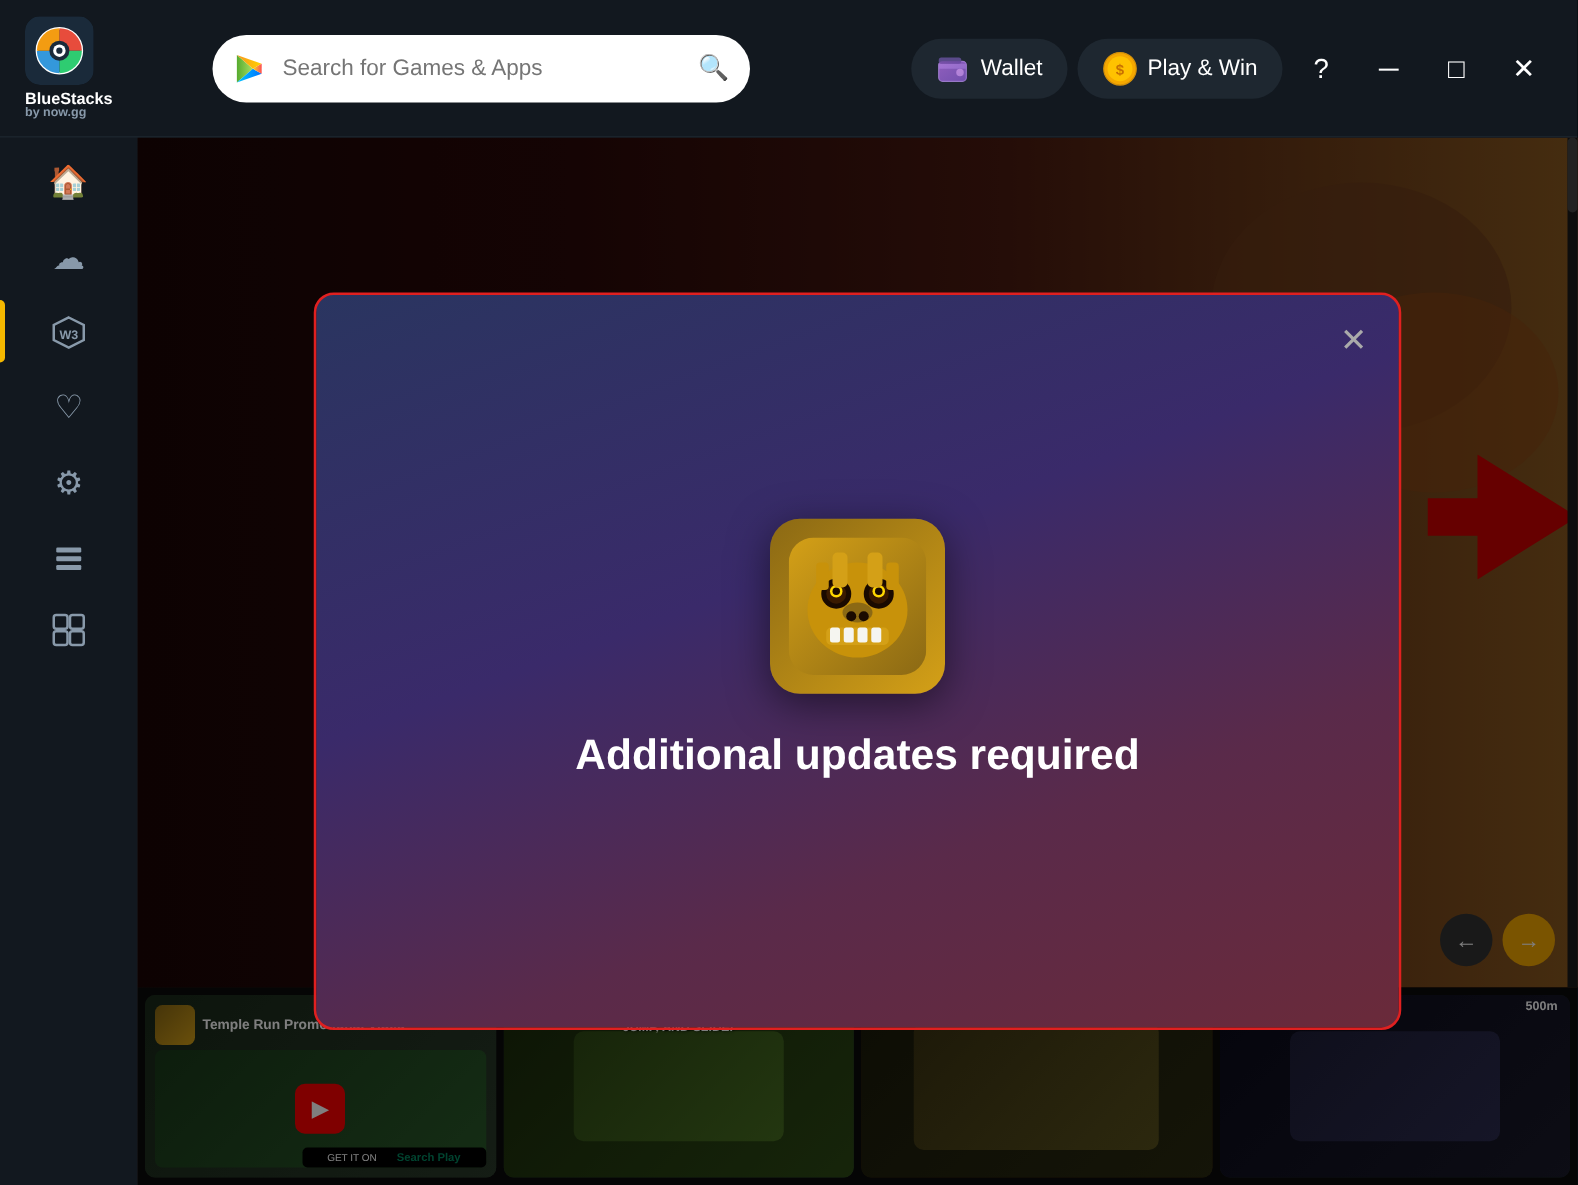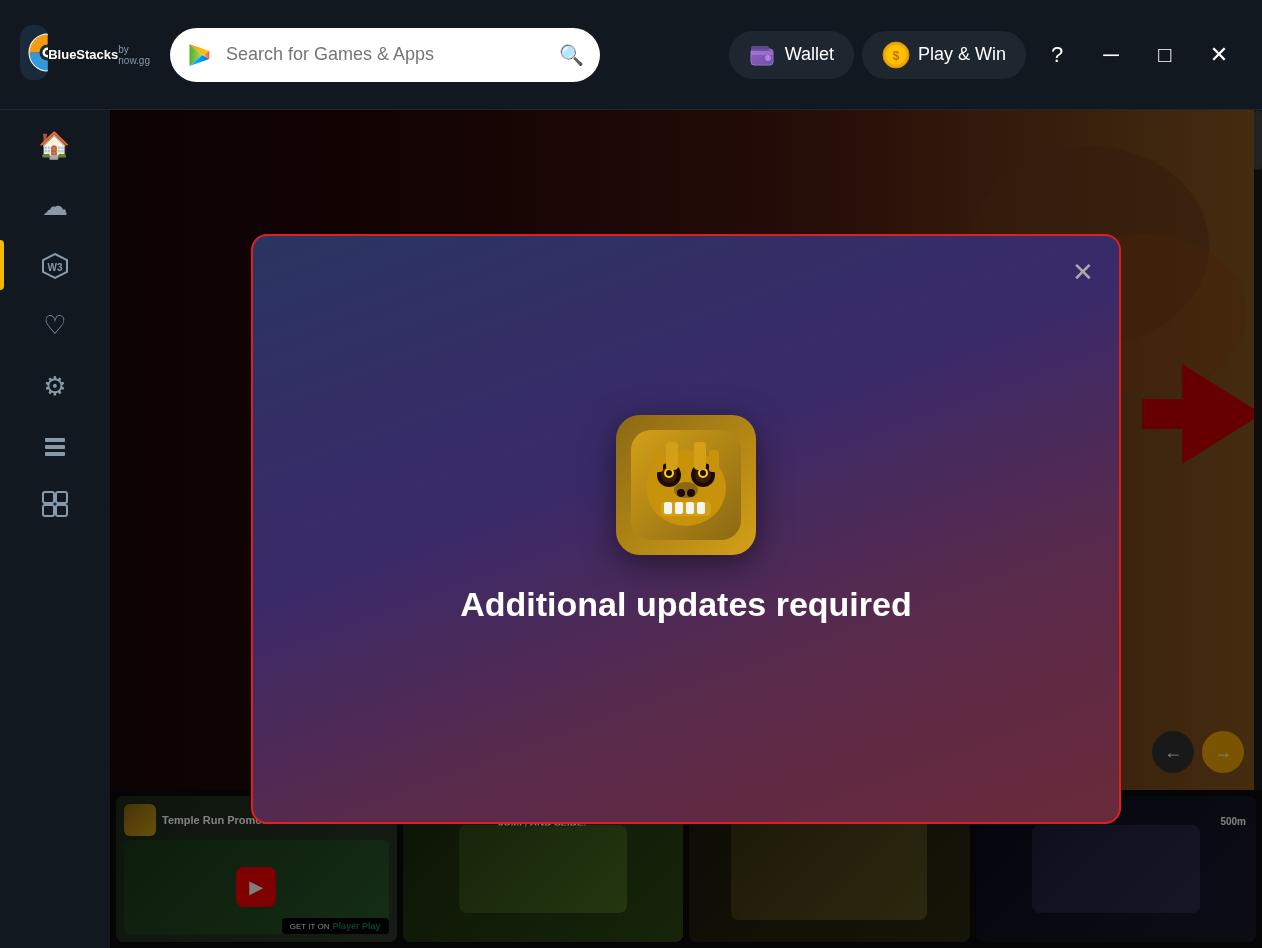--- a/index.html
+++ b/index.html
@@ -20,21 +20,22 @@
       background: #12181f;
       display: flex;
       align-items: center;
       padding: 0 20px;
       z-index: 10;
       border-bottom: 1px solid #1e2730;
     }
 
     .logo-area {
       display: flex;
-      align-items: center;
+      flex-direction: column;
+      align-items: flex-start;
       width: 130px;
       flex-shrink: 0;
     }
 
     .logo-icon {
       width: 55px;
       height: 55px;
       border-radius: 12px;
       overflow: hidden;
       margin-bottom: 4px;
@@ -43,20 +44,21 @@
     .logo-text {
       font-size: 13px;
       font-weight: 700;
       color: #fff;
       line-height: 1;
     }
 
     .logo-sub {
       font-size: 10px;
       color: #8899aa;
+      font-weight: bold;
     }
 
     .search-bar {
       flex: 1;
       max-width: 430px;
       margin: 0 20px;
       background: #fff;
       border-radius: 30px;
       display: flex;
       align-items: center;
@@ -568,23 +570,23 @@
           <div style="width:32px; height:32px; border-radius:6px; background:linear-gradient(135deg,#8B6914,#d4a017); flex-shrink:0;"></div>
           <span style="color:#fff; font-size:11px; font-weight:600;">Temple Run Promotional Video</span>
         </div>
 
         <div style="flex:1; background:linear-gradient(135deg,#1a3a1a,#2a5a2a); border-radius:6px; display:flex; align-items:center; justify-content:center; position:relative;">
           <div style="width:40px; height:40px; background:red; border-radius:8px; display:flex; align-items:center; justify-content:center;">
             <span style="color:#fff; font-size:18px;">▶</span>
           </div>
         </div>
 
-        <div style="position:absolute; bottom:8px; right:8px; background:#000; border-radius:4px; padding:3px 8px; display:flex; align-items:center; gap:3px;">
+        <div style="position:absolute; bottom:8px; right:8px; background:#000; border-radius:4px; padding:3px 20px; display:flex; align-items:center; gap:16px;">
           <span style="color:#fff; font-size:8px;">GET IT ON</span>
-          <span style="color:#01875f; font-size:9px; font-weight:bold;">Player Play</span>
+          <span style="color:#01875f; font-size:9px; font-weight:bold;">Search Play</span>
         </div>
       </div>
     </div>
 
     <div class="thumb thumb-gameplay">
       <div style="background:linear-gradient(135deg,#1a2a0a,#2d4a15); width:100%; height:100%; display:flex; align-items:center; justify-content:center; position:relative;">
         <div style="position:absolute; top:10px; left:50%; transform:translateX(-50%); text-align:center;">
           <div style="color:#fff; font-size:10px; font-weight:bold; text-shadow:1px 1px 2px #000; font-style:italic;">SWIPE TO TURN,</div>
           <div style="color:#fff; font-size:10px; font-weight:bold; text-shadow:1px 1px 2px #000; font-style:italic;">JUMP, AND SLIDE!</div>
         </div>
@@ -595,21 +597,21 @@
     <div class="thumb thumb-score">
       <div style="background:linear-gradient(135deg,#1a1a0a,#2a2a10); width:100%; height:100%; display:flex; align-items:center; justify-content:center; position:relative;">
         <div style="position:absolute; top:8px; right:10px; color:#fff; font-size:12px; font-weight:bold;">250</div>
         <div style="position:absolute; top:8px; left:10px; color:#ffd700; font-size:10px; font-weight:bold;">234550</div>
         <div style="width:70%; height:70%; background:linear-gradient(135deg,#5a4a1a,#8a7a2a); border-radius:8px; opacity:0.5;"></div>
       </div>
     </div>
 
     <div class="thumb thumb-run">
       <div style="background:linear-gradient(135deg,#0a0a1a,#1a1a2a); width:100%; height:100%; display:flex; align-items:center; justify-content:center; position:relative;">
-        <div style="position:absolute; top:20px; right:10px; color:#fff; font-size:10px; font-weight:bold;">500m</div>
+        <div style="position:absolute; top:4px; right:10px; color:#fff; font-size:10px; font-weight:bold;">500m</div>
         <div style="width:60%; height:60%; background:linear-gradient(135deg,#2a2a4a,#3a3a6a); border-radius:8px; opacity:0.6;"></div>
       </div>
     </div>
   </div>
 
   <div class="modal-overlay">
     <div class="modal">
 
       <button class="modal-close">
         <span>✕</span>

